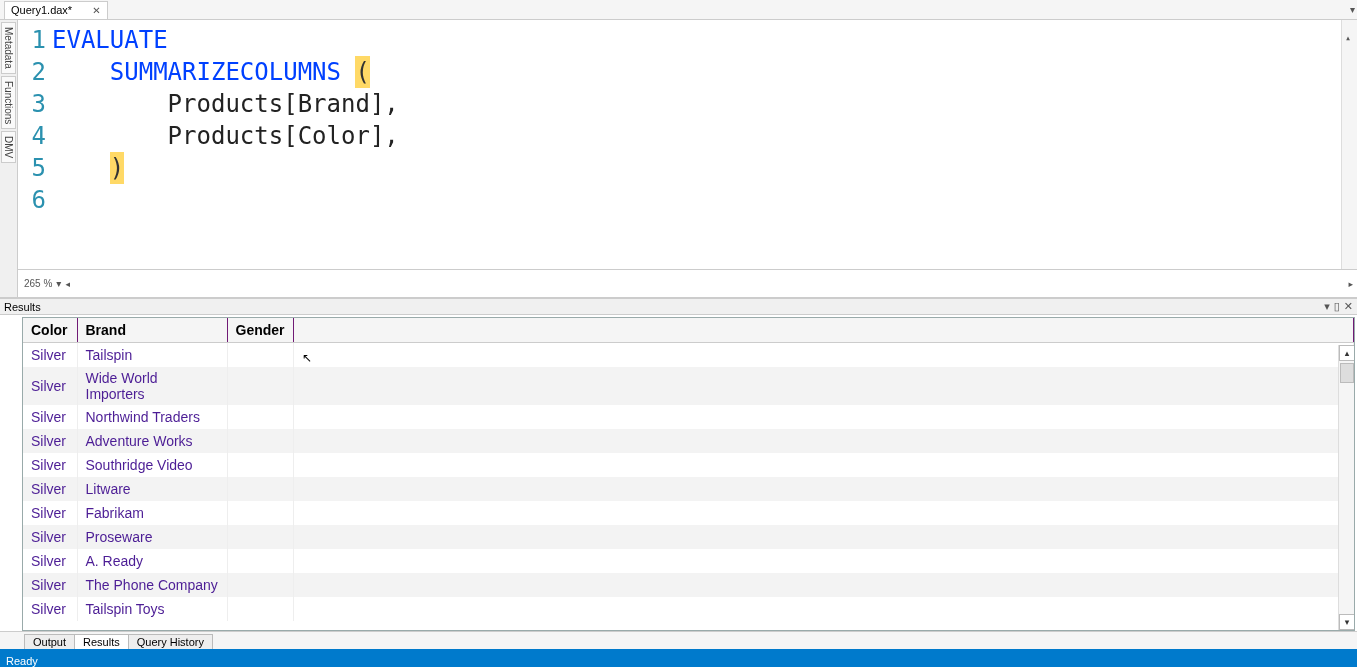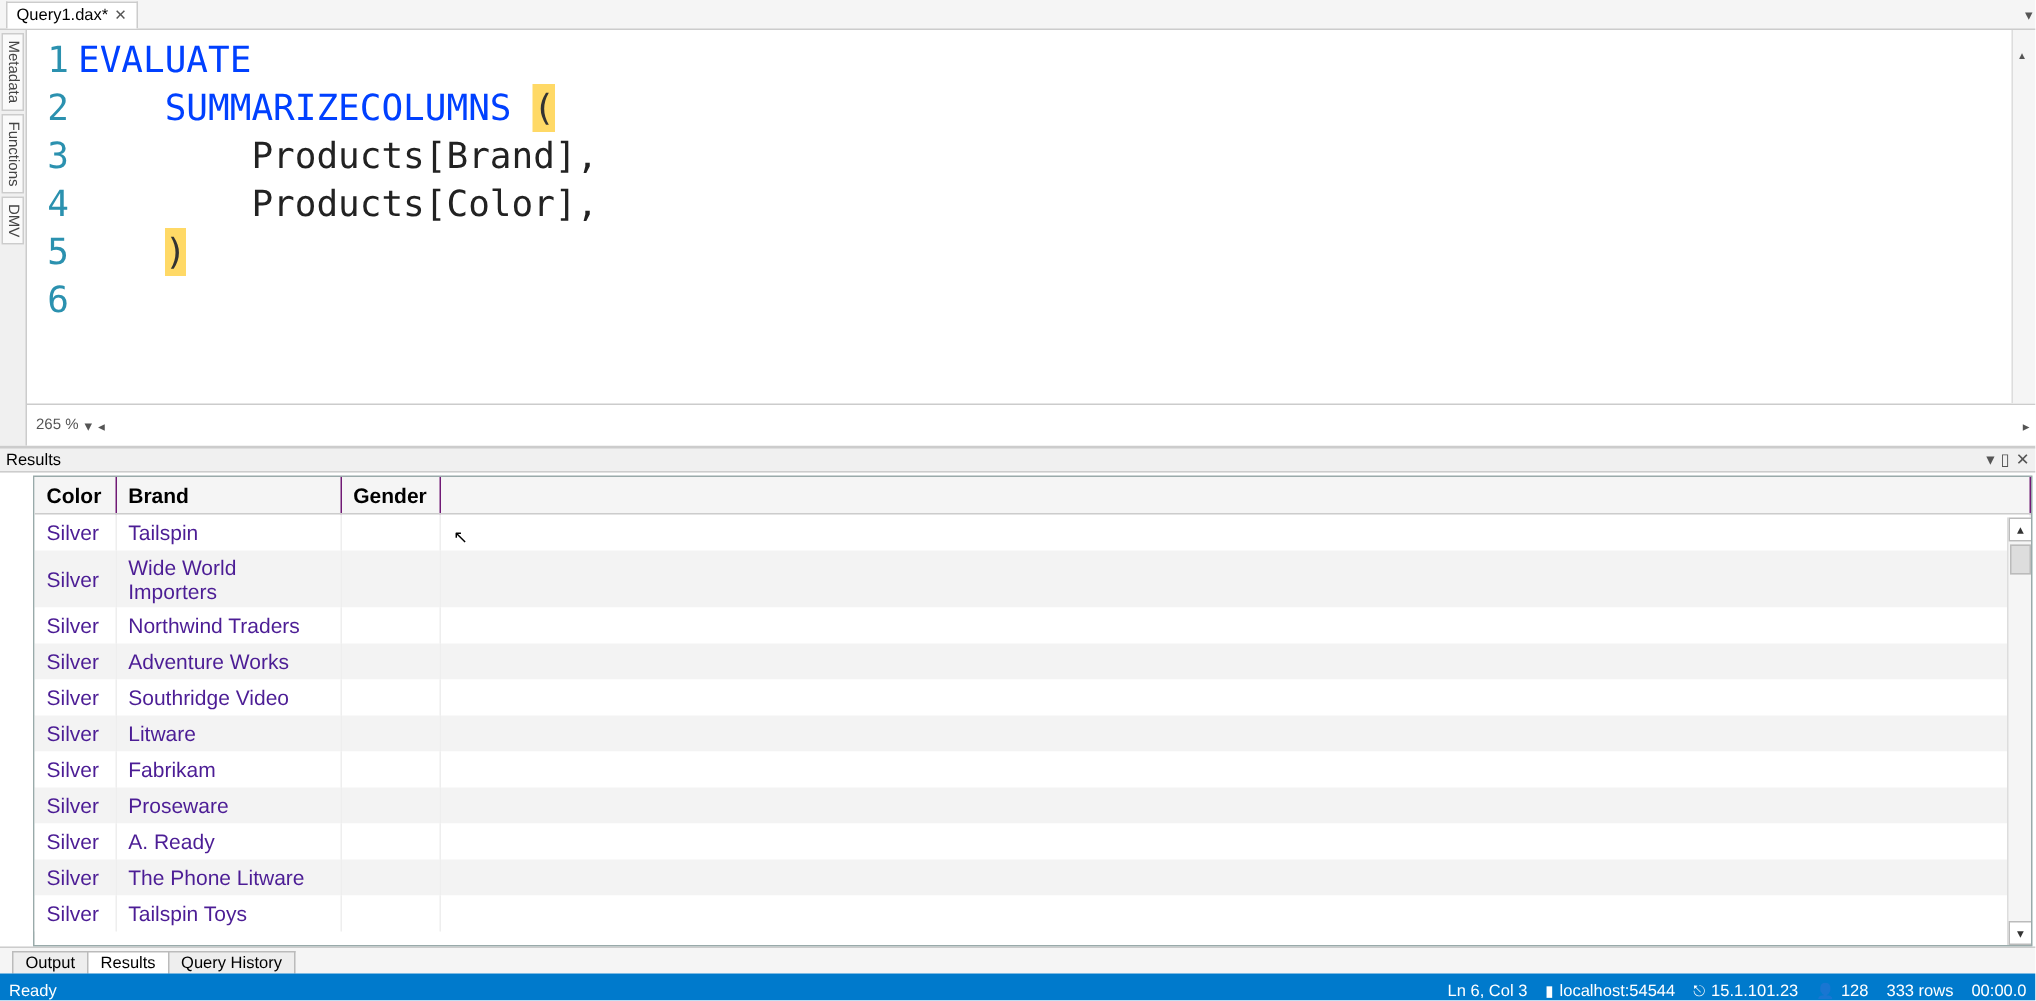--- a/index.html
+++ b/index.html
@@ -1,19 +1,19 @@
 <!DOCTYPE html>
 <html><head>
 <meta charset="utf-8">
 <style>
 * { margin: 0; padding: 0; box-sizing: border-box; }
 body { font-family: "Segoe UI", Tahoma, sans-serif; font-size: 12px; background: #fff; width: 1357px; height: 667px; overflow: hidden; display: flex; flex-direction: column; }
 
 .tab-bar { height: 20px; background: #f5f5f5; border-bottom: 1px solid #ccc; display: flex; align-items: center; padding-left: 4px; }
-.doc-tab { background: #fff; border: 1px solid #ccc; border-bottom: none; padding: 1px 6px; display: flex; align-items: center; gap: 4px; font-size: 11px; height: 18px; }
+.doc-tab { background: #fff; border: 1px solid #ccc; border-bottom: none; padding: 1px 6px; display: flex; align-items: center; gap: 20px; font-size: 11px; height: 18px; }
 .doc-tab .close-x { font-size: 10px; color: #555; cursor: pointer; }
 .tab-bar .right-glyph { margin-left: auto; margin-right: 2px; font-size: 10px; color: #555; }
 
 .main-area { flex: 0 0 278px; display: flex; border-bottom: 1px solid #ccc; position: relative; }
 .side-tabs { width: 18px; background: #f0f0f0; border-right: 1px solid #ccc; display: flex; flex-direction: column; align-items: center; padding-top: 2px; gap: 2px; }
 .side-tab { writing-mode: vertical-rl; text-orientation: mixed; font-size: 10px; color: #444; background: #fafafa; border: 1px solid #ccc; padding: 4px 1px; cursor: pointer; }
 
 .editor-wrap { flex: 1; display: flex; flex-direction: column; position: relative; background: #fff; }
 .code-area { flex: 1; display: flex; position: relative; font-family: Consolas, monospace; font-size: 24px; line-height: 32px; overflow: hidden; }
 .gutter { width: 34px; text-align: right; color: #2b91af; padding-right: 6px; padding-top: 4px; user-select: none; }
@@ -46,21 +46,21 @@
 .grid tbody td { padding: 3px 8px; border-right: 1px solid #eee; height: 24px; color: #4c1d95; }
 .grid tbody tr:nth-child(even) { background: #f3f3f3; }
 .grid tbody tr:nth-child(odd) { background: #fff; }
 .grid-scroll { position: absolute; right: 0; top: 27px; bottom: 0; width: 16px; background: #f5f5f5; border-left: 1px solid #ddd; }
 .grid-scroll .btn { position: absolute; left: 0; width: 16px; height: 16px; background: #fff; border: 1px solid #bbb; display:flex; align-items:center; justify-content:center; font-size:9px; color:#333; }
 .grid-scroll .btn.up { top: 0; }
 .grid-scroll .btn.down { bottom: 0; }
 .grid-scroll .thumb { position: absolute; top: 18px; left: 1px; width: 14px; height: 20px; background: #ddd; border: 1px solid #bbb; }
 .cursor-arrow { position: absolute; font-size: 12px; color: #000; pointer-events:none; }
 
-.bottom-tabs { height: 18px; border-top: 1px solid #ccc; display: flex; align-items: flex-end; padding-left: 8px; background: #f5f5f5; }
+.bottom-tabs { height: 18px; border-top: 1px solid #ccc; display: flex; align-items: flex-end; padding-left: 24px; background: #f5f5f5; }
 .btab { border: 1px solid #bbb; border-bottom: none; padding: 1px 8px; font-size: 11px; background: #eee; margin-right: -1px; cursor: pointer; }
 .btab.active { background: #fff; }
 
 .status-bar { height: 18px; background: #007acc; color: #fff; display: flex; align-items: flex-end; font-size: 11px; padding: 0 6px; gap: 10px; }
 .status-bar .right-group { margin-left: auto; display: flex; align-items: center; gap: 12px; }
 .status-bar .seg { display: flex; align-items: center; gap: 4px; }
 .status-bar .icon { font-size: 10px; }
 </style>
 </head>
 <body>
@@ -179,21 +179,21 @@
             <td></td>
           </tr>
           <tr>
             <td>Silver</td>
             <td>A. Ready</td>
             <td></td>
             <td></td>
           </tr>
           <tr>
             <td>Silver</td>
-            <td>The Phone Litware</td>
+            <td>The Phone Company</td>
             <td></td>
             <td></td>
           </tr>
           <tr>
             <td>Silver</td>
             <td>Tailspin Toys</td>
             <td></td>
             <td></td>
           </tr>
         </tbody>
@@ -208,30 +208,13 @@
 </div>
 
 <div class="bottom-tabs">
   <div class="btab">Output</div>
   <div class="btab active">Results</div>
   <div class="btab">Query History</div>
 </div>
 
 <div class="status-bar">
   <span>Ready</span>
-  <div class="right-group">
-    <span class="seg">Ln 6, Col 3</span>
-    <span class="seg">
-        <span class="icon">▮</span>
-        <span>localhost:54544</span>
-      </span>
-    <span class="seg">
-        <span class="icon">⎋</span>
-        <span>15.1.101.23</span>
-      </span>
-    <span class="seg">
-        <span class="icon">👤</span>
-        <span>128</span>
-      </span>
-    <span class="seg">333 rows</span>
-    <span class="seg">00:00.0</span>
-  </div>
 </div>
 
 </body></html>

